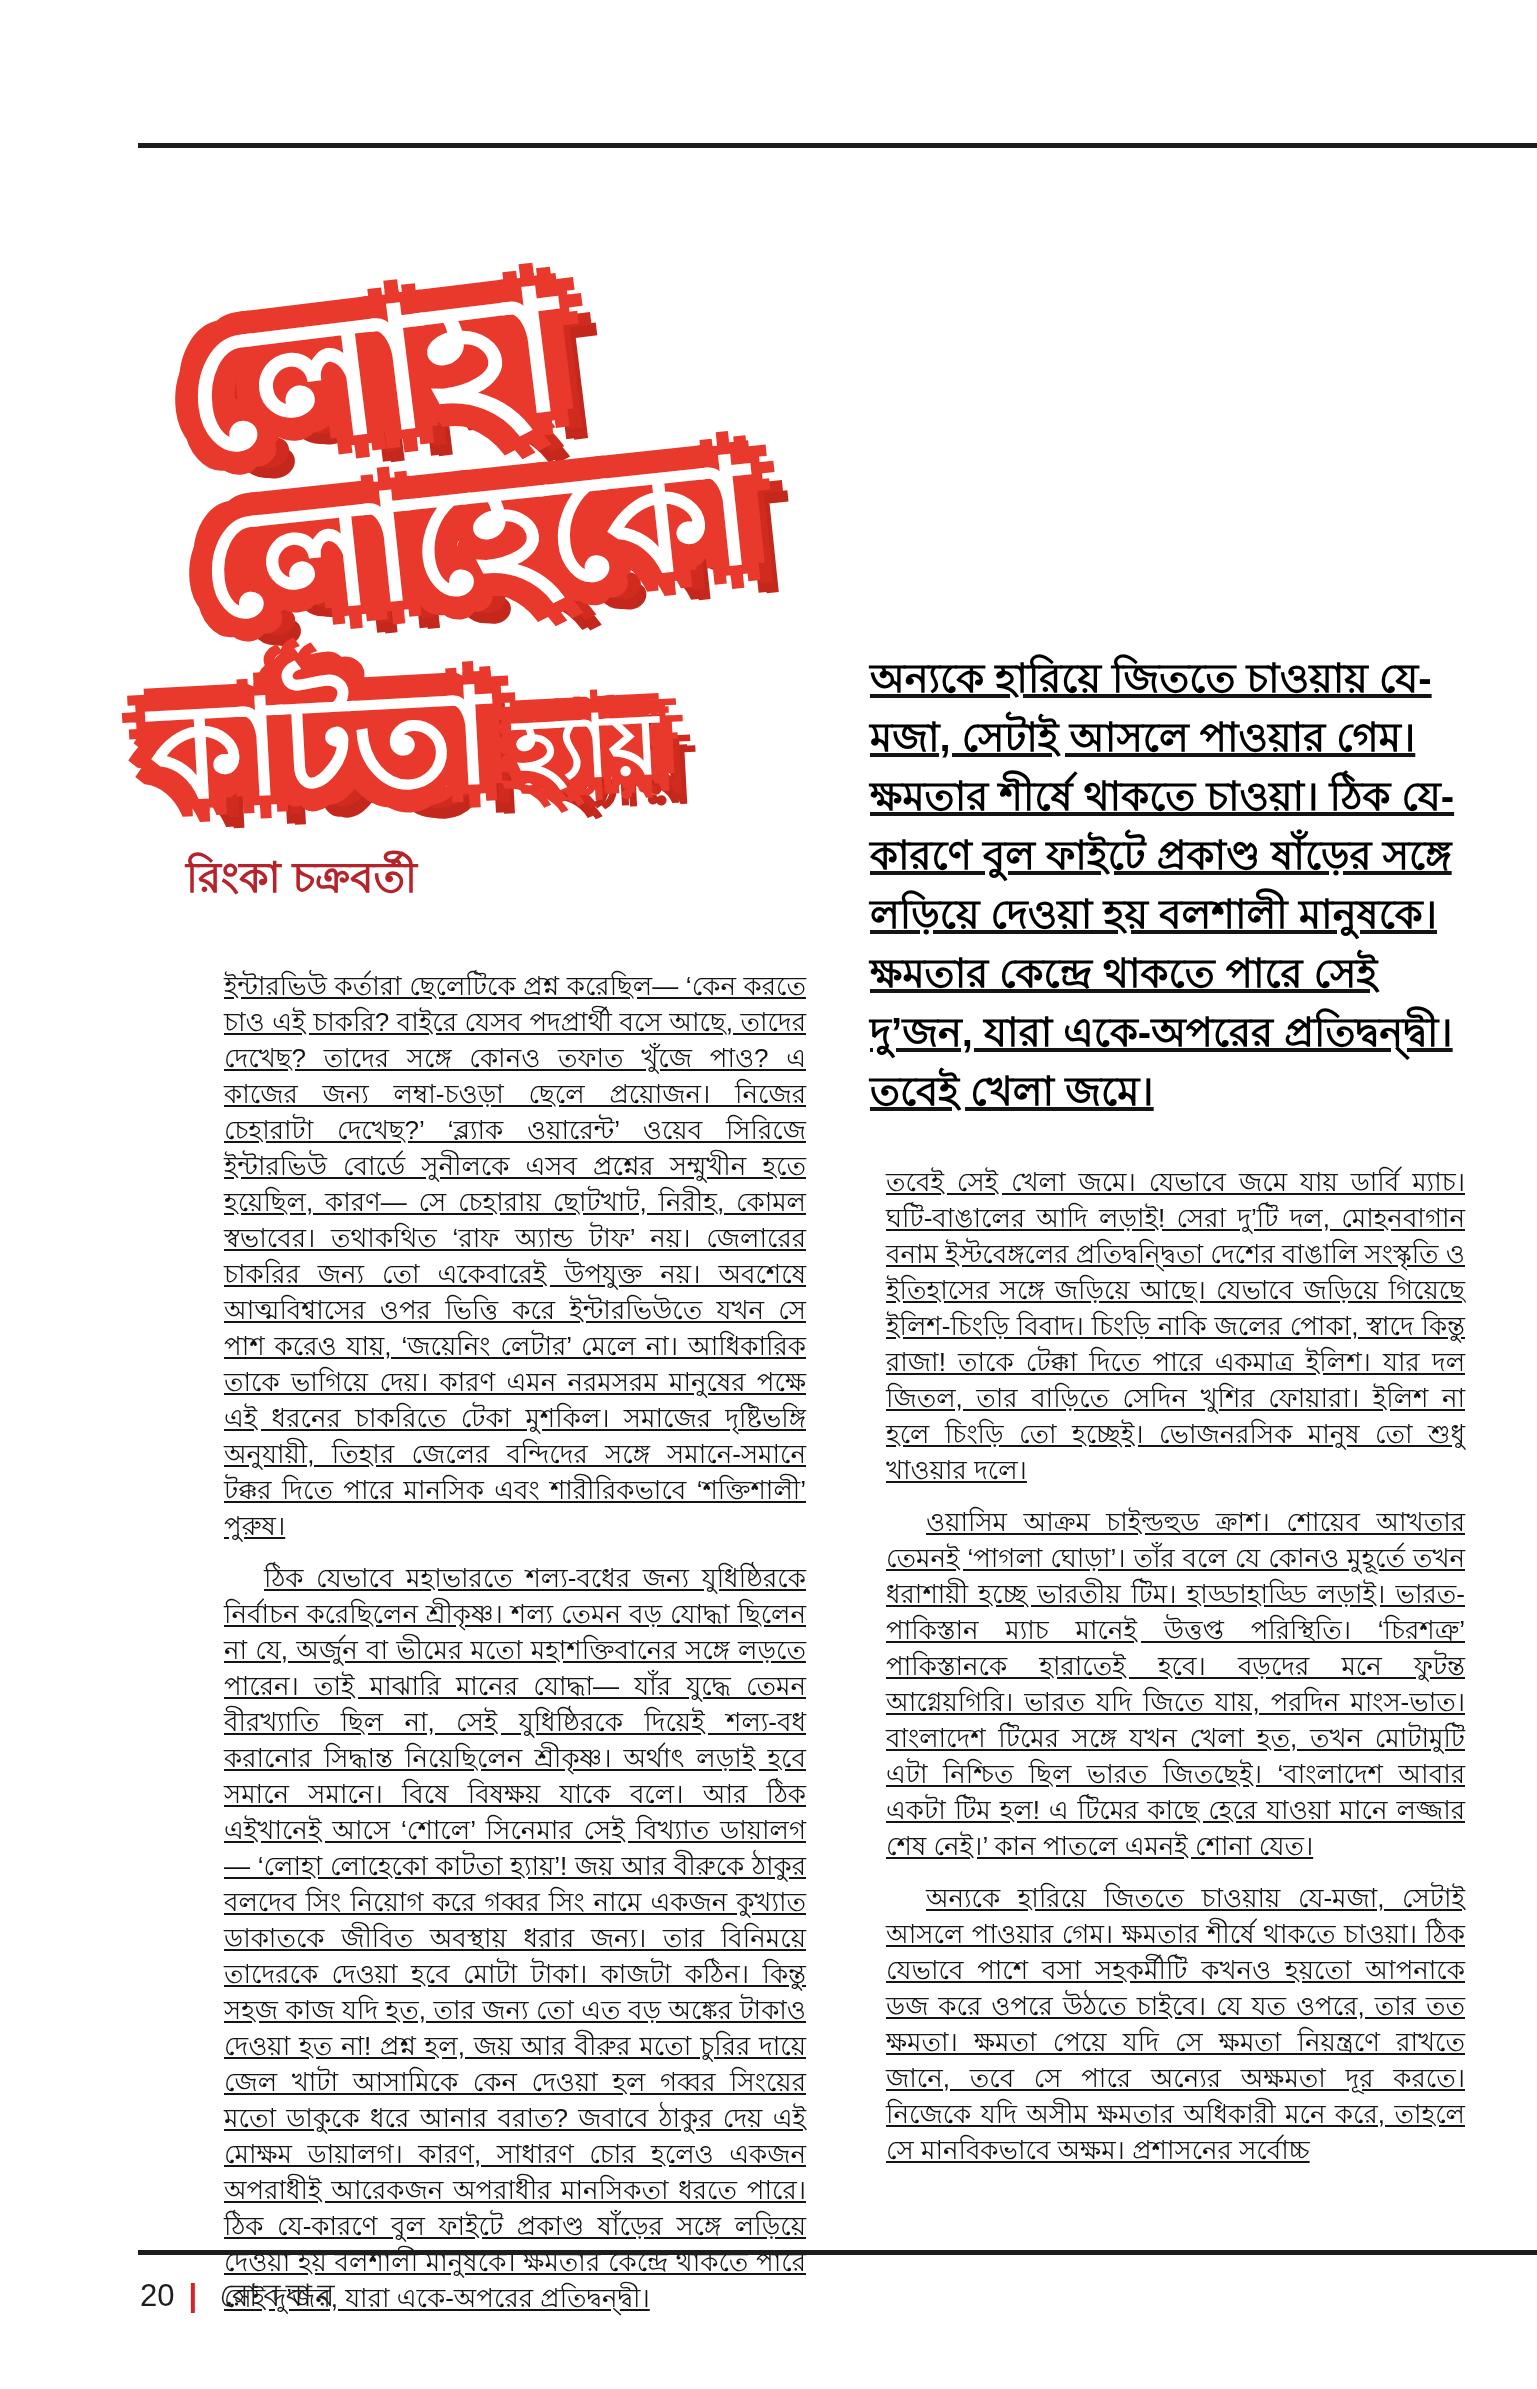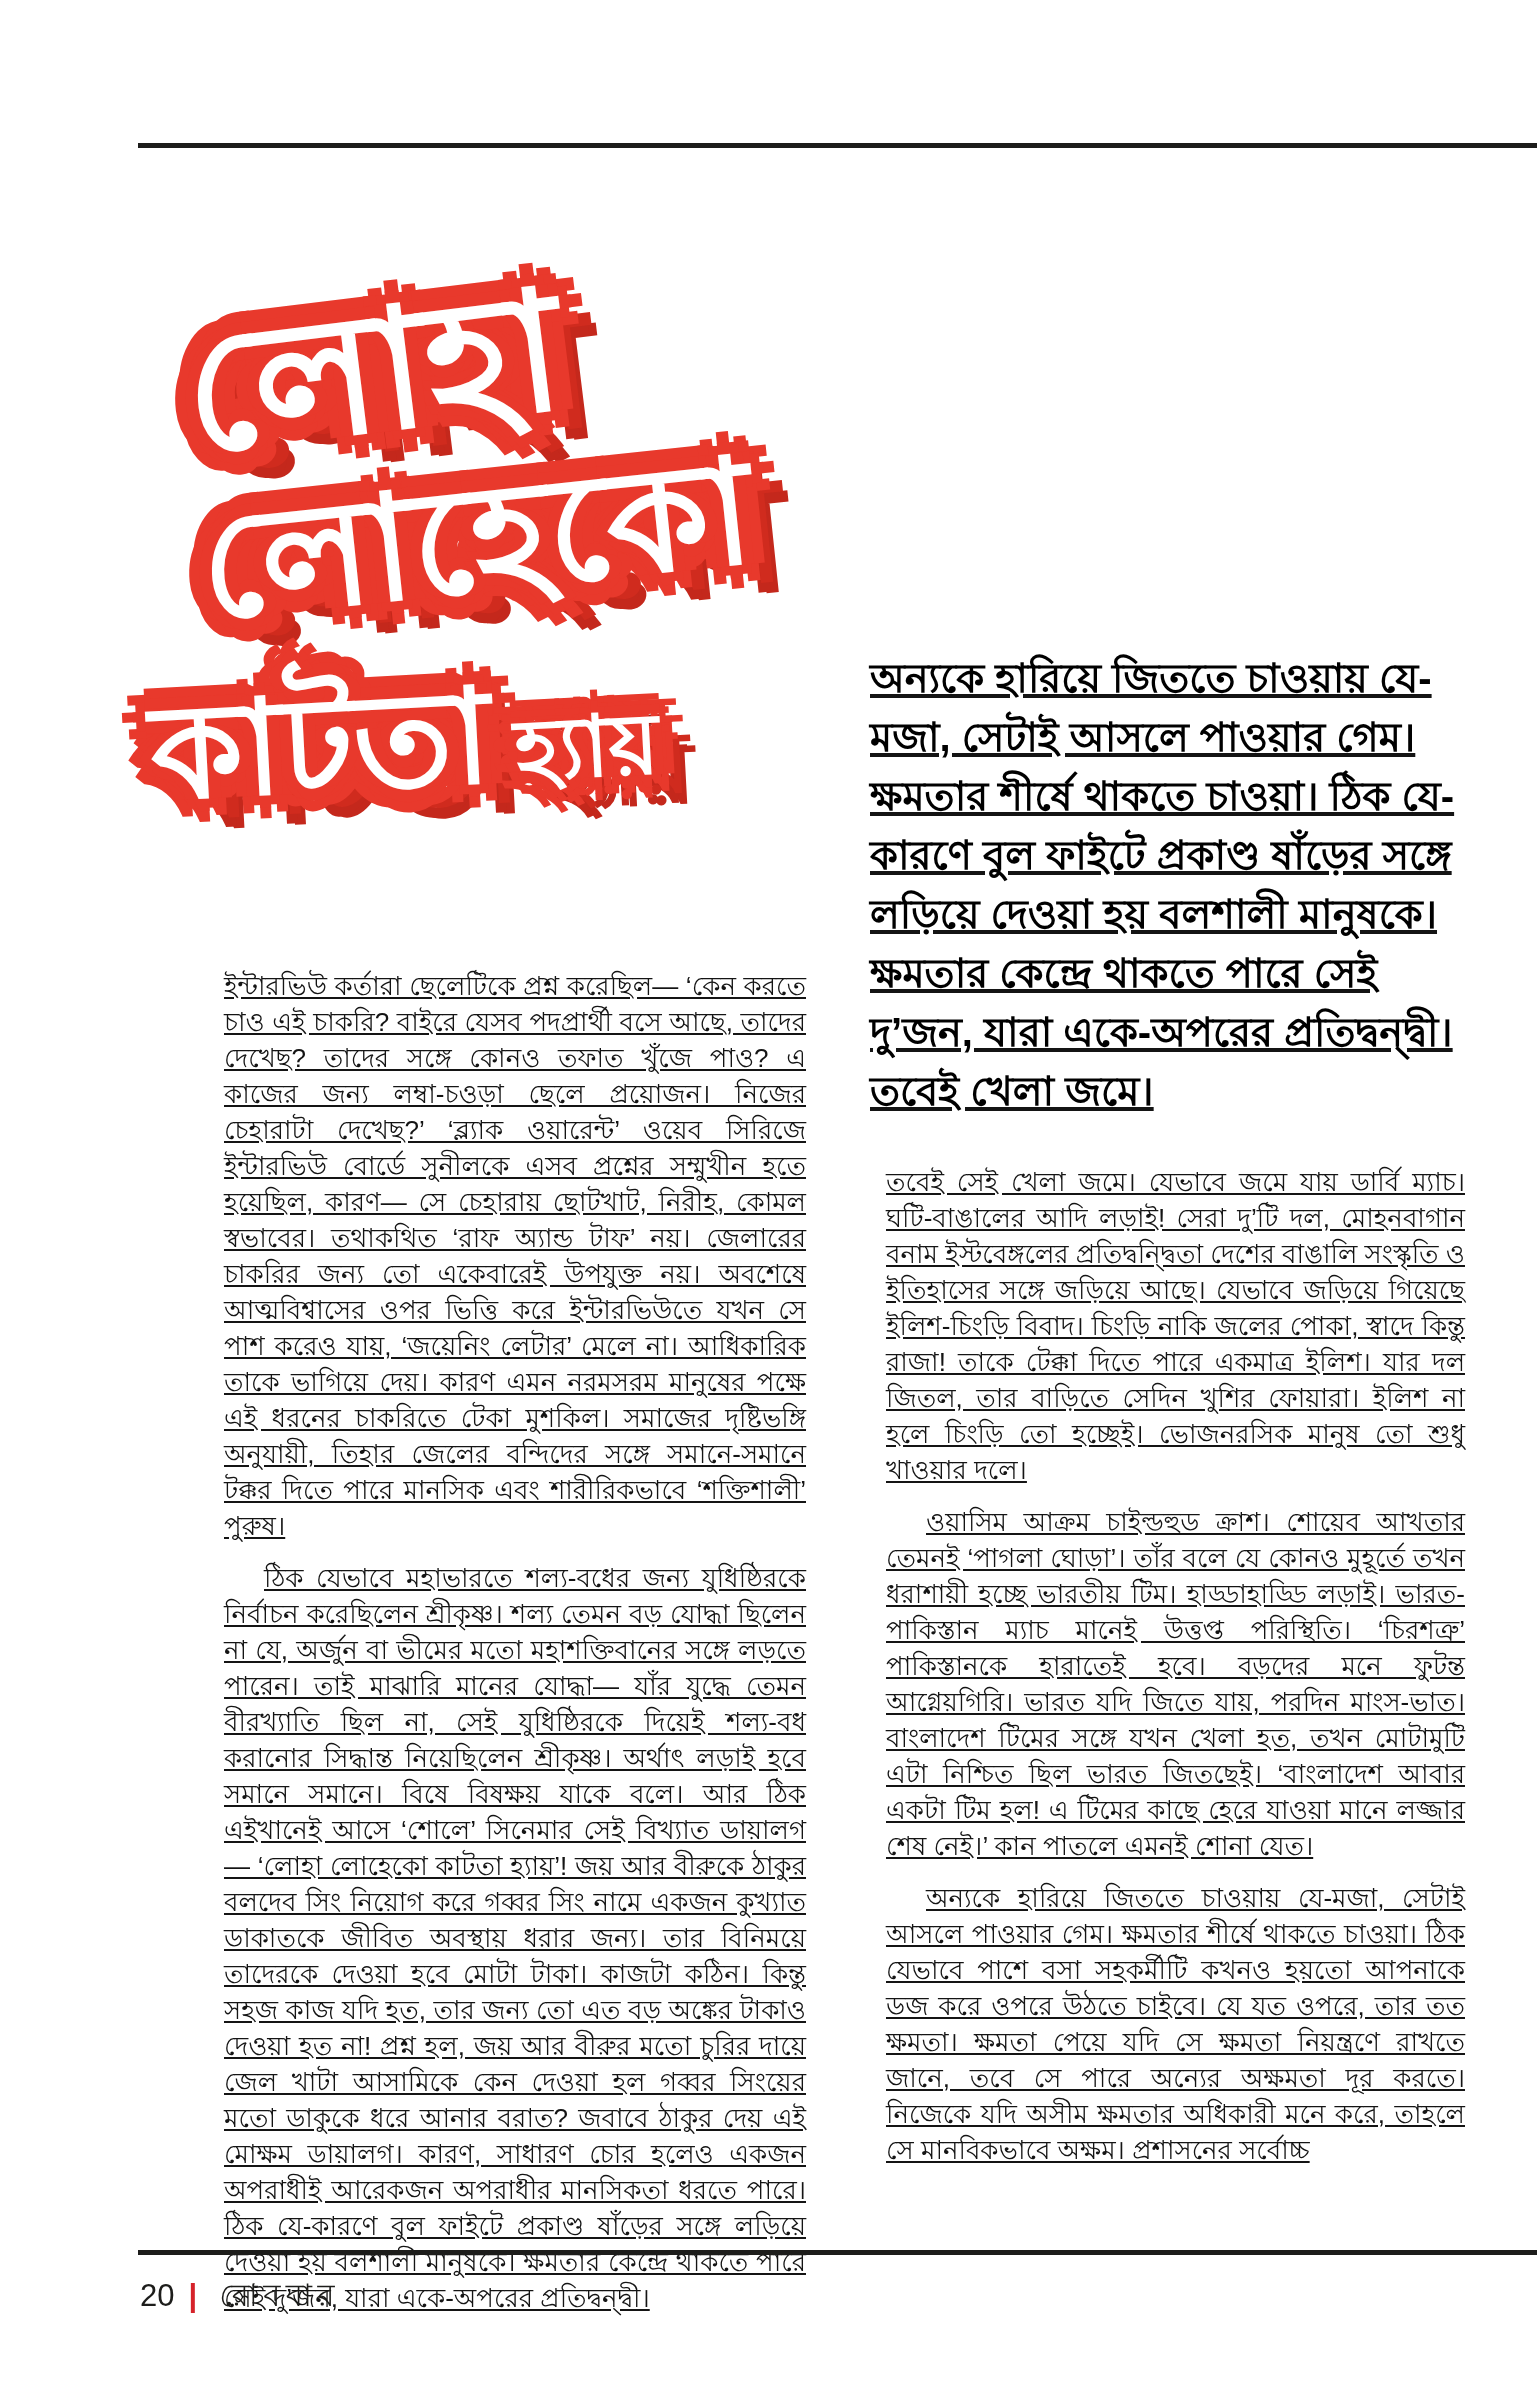--- a/index.html
+++ b/index.html
@@ -122,20 +122,21 @@
 <div class="page">
 
   <div class="top-rule"></div>
 
   <div class="logo">
     <div class="logo-line logo-l1">লোহা</div>
     <div class="logo-line logo-l2">লোহেকো</div>
     <div class="logo-line logo-l3"><span>কাটতা</span><span class="logo-small"> হ্যায়</span></div>
   </div>
 
+  <div class="byline">রিংকা চক্রবর্তী</div>
 
   <div class="col col-left">
     <p>ইন্টারভিউ কর্তারা ছেলেটিকে প্রশ্ন করেছিল— ‘কেন করতে চাও এই চাকরি? বাইরে যেসব পদপ্রার্থী বসে আছে, তাদের দেখেছ? তাদের সঙ্গে কোনও তফাত খুঁজে পাও? এ কাজের জন্য লম্বা-চওড়া ছেলে প্রয়োজন। নিজের চেহারাটা দেখেছ?’ ‘ব্ল্যাক ওয়ারেন্ট’ ওয়েব সিরিজে ইন্টারভিউ বোর্ডে সুনীলকে এসব প্রশ্নের সম্মুখীন হতে হয়েছিল, কারণ— সে চেহারায় ছোটখাট, নিরীহ, কোমল স্বভাবের। তথাকথিত ‘রাফ অ্যান্ড টাফ’ নয়। জেলারের চাকরির জন্য তো একেবারেই উপযুক্ত নয়। অবশেষে আত্মবিশ্বাসের ওপর ভিত্তি করে ইন্টারভিউতে যখন সে পাশ করেও যায়, ‘জয়েনিং লেটার’ মেলে না। আধিকারিক তাকে ভাগিয়ে দেয়। কারণ এমন নরমসরম মানুষের পক্ষে এই ধরনের চাকরিতে টেকা মুশকিল। সমাজের দৃষ্টিভঙ্গি অনুযায়ী, তিহার জেলের বন্দিদের সঙ্গে সমানে-সমানে টক্কর দিতে পারে মানসিক এবং শারীরিকভাবে ‘শক্তিশালী’ পুরুষ।</p>
     <p class="indent">ঠিক যেভাবে মহাভারতে শল্য-বধের জন্য যুধিষ্ঠিরকে নির্বাচন করেছিলেন শ্রীকৃষ্ণ। শল্য তেমন বড় যোদ্ধা ছিলেন না যে, অর্জুন বা ভীমের মতো মহাশক্তিবানের সঙ্গে লড়তে পারেন। তাই মাঝারি মানের যোদ্ধা— যাঁর যুদ্ধে তেমন বীরখ্যাতি ছিল না, সেই যুধিষ্ঠিরকে দিয়েই শল্য-বধ করানোর সিদ্ধান্ত নিয়েছিলেন শ্রীকৃষ্ণ। অর্থাৎ লড়াই হবে সমানে সমানে। বিষে বিষক্ষয় যাকে বলে। আর ঠিক এইখানেই আসে ‘শোলে’ সিনেমার সেই বিখ্যাত ডায়ালগ— ‘লোহা লোহেকো কাটতা হ্যায়’! জয় আর বীরুকে ঠাকুর বলদেব সিং নিয়োগ করে গব্বর সিং নামে একজন কুখ্যাত ডাকাতকে জীবিত অবস্থায় ধরার জন্য। তার বিনিময়ে তাদেরকে দেওয়া হবে মোটা টাকা। কাজটা কঠিন। কিন্তু সহজ কাজ যদি হত, তার জন্য তো এত বড় অঙ্কের টাকাও দেওয়া হত না! প্রশ্ন হল, জয় আর বীরুর মতো চুরির দায়ে জেল খাটা আসামিকে কেন দেওয়া হল গব্বর সিংয়ের মতো ডাকুকে ধরে আনার বরাত? জবাবে ঠাকুর দেয় এই মোক্ষম ডায়ালগ। কারণ, সাধারণ চোর হলেও একজন অপরাধীই আরেকজন অপরাধীর মানসিকতা ধরতে পারে। ঠিক যে-কারণে বুল ফাইটে প্রকাণ্ড ষাঁড়ের সঙ্গে লড়িয়ে দেওয়া হয় বলশালী মানুষকে। ক্ষমতার কেন্দ্রে থাকতে পারে সেই দু’জন, যারা একে-অপরের প্রতিদ্বন্দ্বী।</p>
   </div>
 
   <div class="col col-right">
     <div class="pull-quote">অন্যকে হারিয়ে জিততে চাওয়ায় যে-মজা, সেটাই আসলে পাওয়ার গেম। ক্ষমতার শীর্ষে থাকতে চাওয়া। ঠিক যে-কারণে বুল ফাইটে প্রকাণ্ড ষাঁড়ের সঙ্গে লড়িয়ে দেওয়া হয় বলশালী মানুষকে। ক্ষমতার কেন্দ্রে থাকতে পারে সেই দু’জন, যারা একে-অপরের প্রতিদ্বন্দ্বী। তবেই খেলা জমে।</div>
     <p>তবেই সেই খেলা জমে। যেভাবে জমে যায় ডার্বি ম্যাচ। ঘটি-বাঙালের আদি লড়াই! সেরা দু’টি দল, মোহনবাগান বনাম ইস্টবেঙ্গলের প্রতিদ্বন্দ্বিতা দেশের বাঙালি সংস্কৃতি ও ইতিহাসের সঙ্গে জড়িয়ে আছে। যেভাবে জড়িয়ে গিয়েছে ইলিশ-চিংড়ি বিবাদ। চিংড়ি নাকি জলের পোকা, স্বাদে কিন্তু রাজা! তাকে টেক্কা দিতে পারে একমাত্র ইলিশ। যার দল জিতল, তার বাড়িতে সেদিন খুশির ফোয়ারা। ইলিশ না হলে চিংড়ি তো হচ্ছেই। ভোজনরসিক মানুষ তো শুধু খাওয়ার দলে।</p>
     <p class="indent">ওয়াসিম আক্রম চাইল্ডহুড ক্রাশ। শোয়েব আখতার তেমনই ‘পাগলা ঘোড়া’। তাঁর বলে যে কোনও মুহূর্তে তখন ধরাশায়ী হচ্ছে ভারতীয় টিম। হাড্ডাহাড্ডি লড়াই। ভারত-পাকিস্তান ম্যাচ মানেই উত্তপ্ত পরিস্থিতি। ‘চিরশত্রু’ পাকিস্তানকে হারাতেই হবে। বড়দের মনে ফুটন্ত আগ্নেয়গিরি। ভারত যদি জিতে যায়, পরদিন মাংস-ভাত। বাংলাদেশ টিমের সঙ্গে যখন খেলা হত, তখন মোটামুটি এটা নিশ্চিত ছিল ভারত জিতছেই। ‘বাংলাদেশ আবার একটা টিম হল! এ টিমের কাছে হেরে যাওয়া মানে লজ্জার শেষ নেই।’ কান পাতলে এমনই শোনা যেত।</p>

